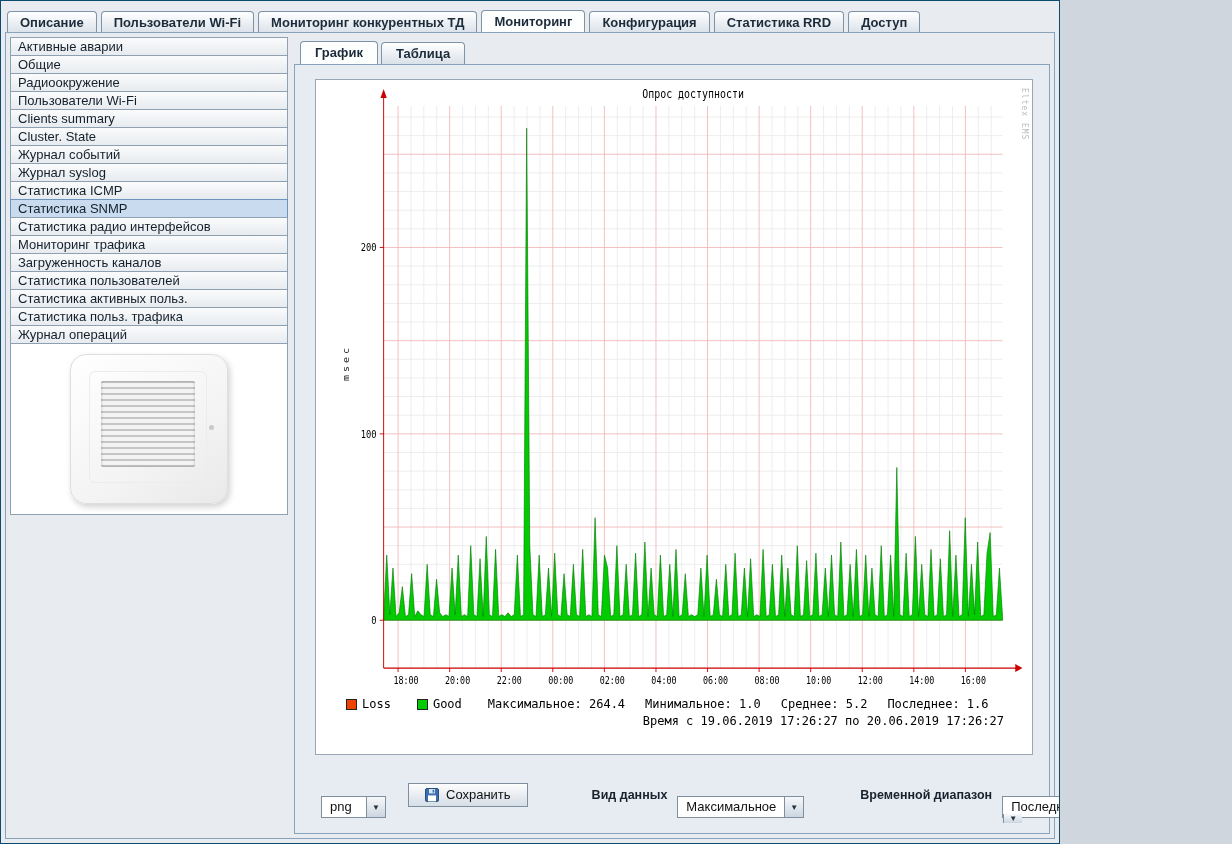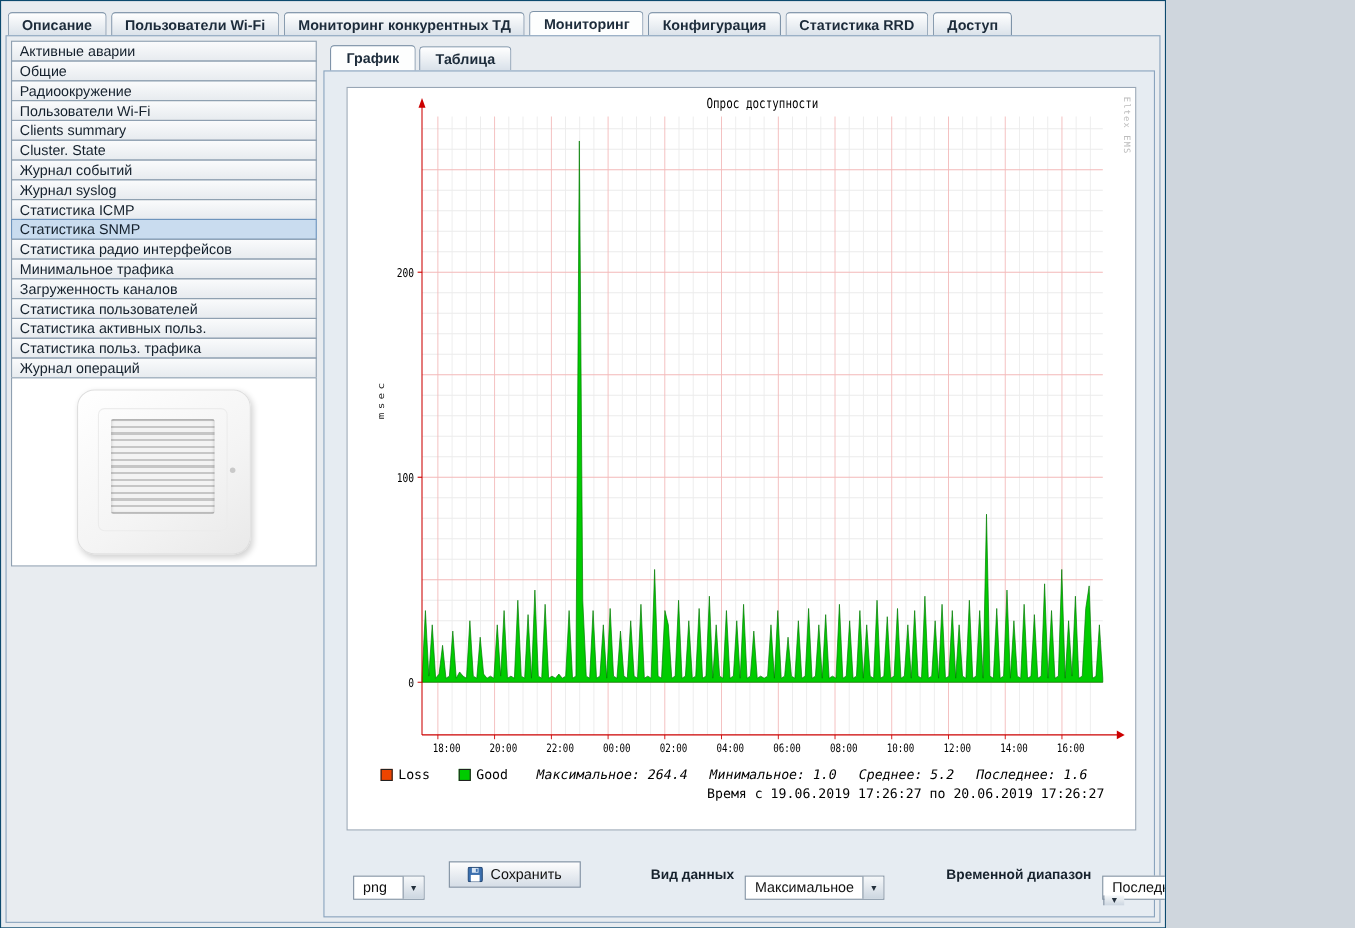--- a/index.html
+++ b/index.html
@@ -75,21 +75,21 @@
   .watermark {
     position:absolute; top:8px; right:3px; writing-mode:vertical-rl;
     font-family:"DejaVu Sans Mono", monospace; font-size:8px; color:#bdbdbd; letter-spacing:1px;
   }
   .legend-row {
     display:flex; align-items:center; font-family:"DejaVu Sans Mono", monospace;
     font-size:12px; color:#000; padding-left:26px; height:20px;
   }
   .swatch { width:11px; height:11px; border:1px solid #222; margin-right:5px; }
   .legend-label { margin-right:26px; }
-  .stat { margin-right:20px;font-style:italic; }
+  .stat { margin-right:20px; }
   .time-row {
     font-family:"DejaVu Sans Mono", monospace; font-size:12px; color:#000;
     text-align:right; padding-right:24px; height:18px;
   }
   
   .controls { display:flex; align-items:center; margin-top:16px; padding-left:6px; }
   .combo {
     display:inline-flex; align-items:stretch; border:1px solid #7f8fa0;
     background:#ffffff; height:22px;margin-top:25px;
   }
@@ -128,21 +128,21 @@
       <div class="side-item">Общие</div>
       <div class="side-item">Радиоокружение</div>
       <div class="side-item">Пользователи Wi-Fi</div>
       <div class="side-item">Clients summary</div>
       <div class="side-item">Cluster. State</div>
       <div class="side-item">Журнал событий</div>
       <div class="side-item">Журнал syslog</div>
       <div class="side-item">Статистика ICMP</div>
       <div class="side-item selected">Статистика SNMP</div>
       <div class="side-item">Статистика радио интерфейсов</div>
-      <div class="side-item">Минимальное трафика</div>
+      <div class="side-item">Мониторинг трафика</div>
       <div class="side-item">Загруженность каналов</div>
       <div class="side-item">Статистика пользователей</div>
       <div class="side-item">Статистика активных польз.</div>
       <div class="side-item">Статистика польз. трафика</div>
       <div class="side-item">Журнал операций</div>
       <div class="device-panel">
         <div class="device">
           <div class="seam"></div>
           <div class="grille"></div>
           <div class="dot"></div>

